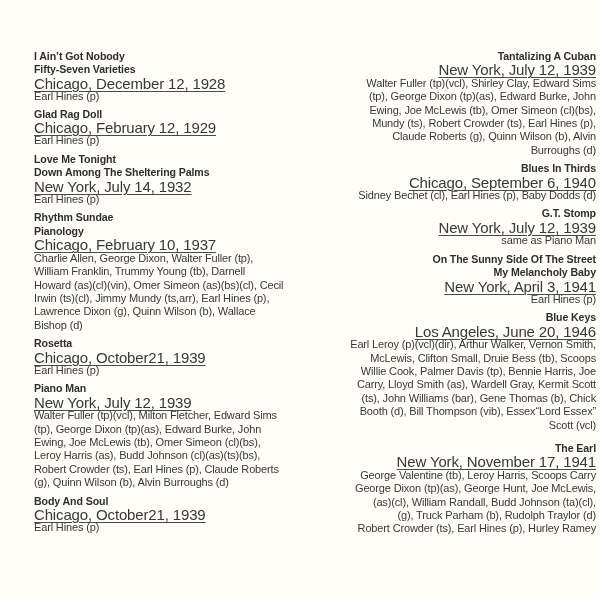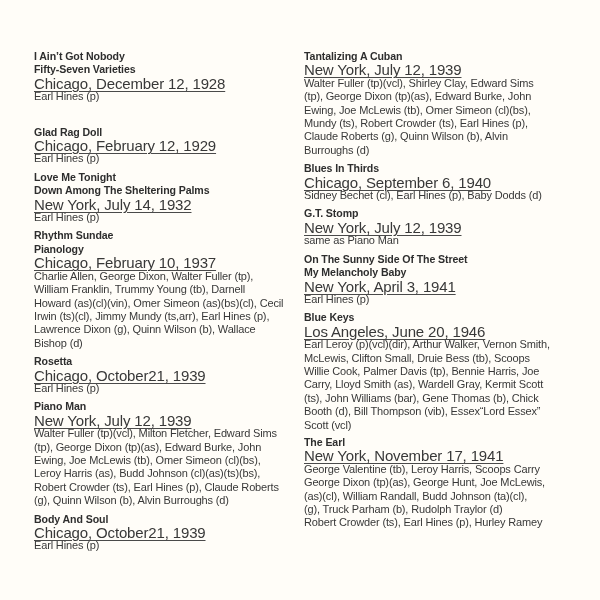--- a/index.html
+++ b/index.html
@@ -19,27 +19,27 @@
     position: absolute;
     top: 0; left: 0;
     width: 600px;
     height: 600px;
   }
   .col {
     position: absolute;
     top: 50px;
   }
   .col-left  { left: 34px;  width: 262px; }
-  .col-right { left: 304px; width: 272px; }
+  .col-right { left: 324px; width: 272px; text-align: right; }
 
   .entry { margin-bottom: 5px; }
   
-  .col-left  .entry:nth-child(1) { margin-bottom: 22px; }
+  .col-left  .entry:nth-child(1) { margin-bottom: 4px; }
   
-  .col-right .entry:nth-child(5) { margin-bottom: 4px; }
+  .col-right .entry:nth-child(5) { margin-bottom: 10px; }
 
   .title {
     font-weight: bold;
     font-size: 10.6px;
     line-height: 13.4px;
     letter-spacing: -0.1px;
     color: #2e2e2e;
     white-space: nowrap;
   }
   .date {

